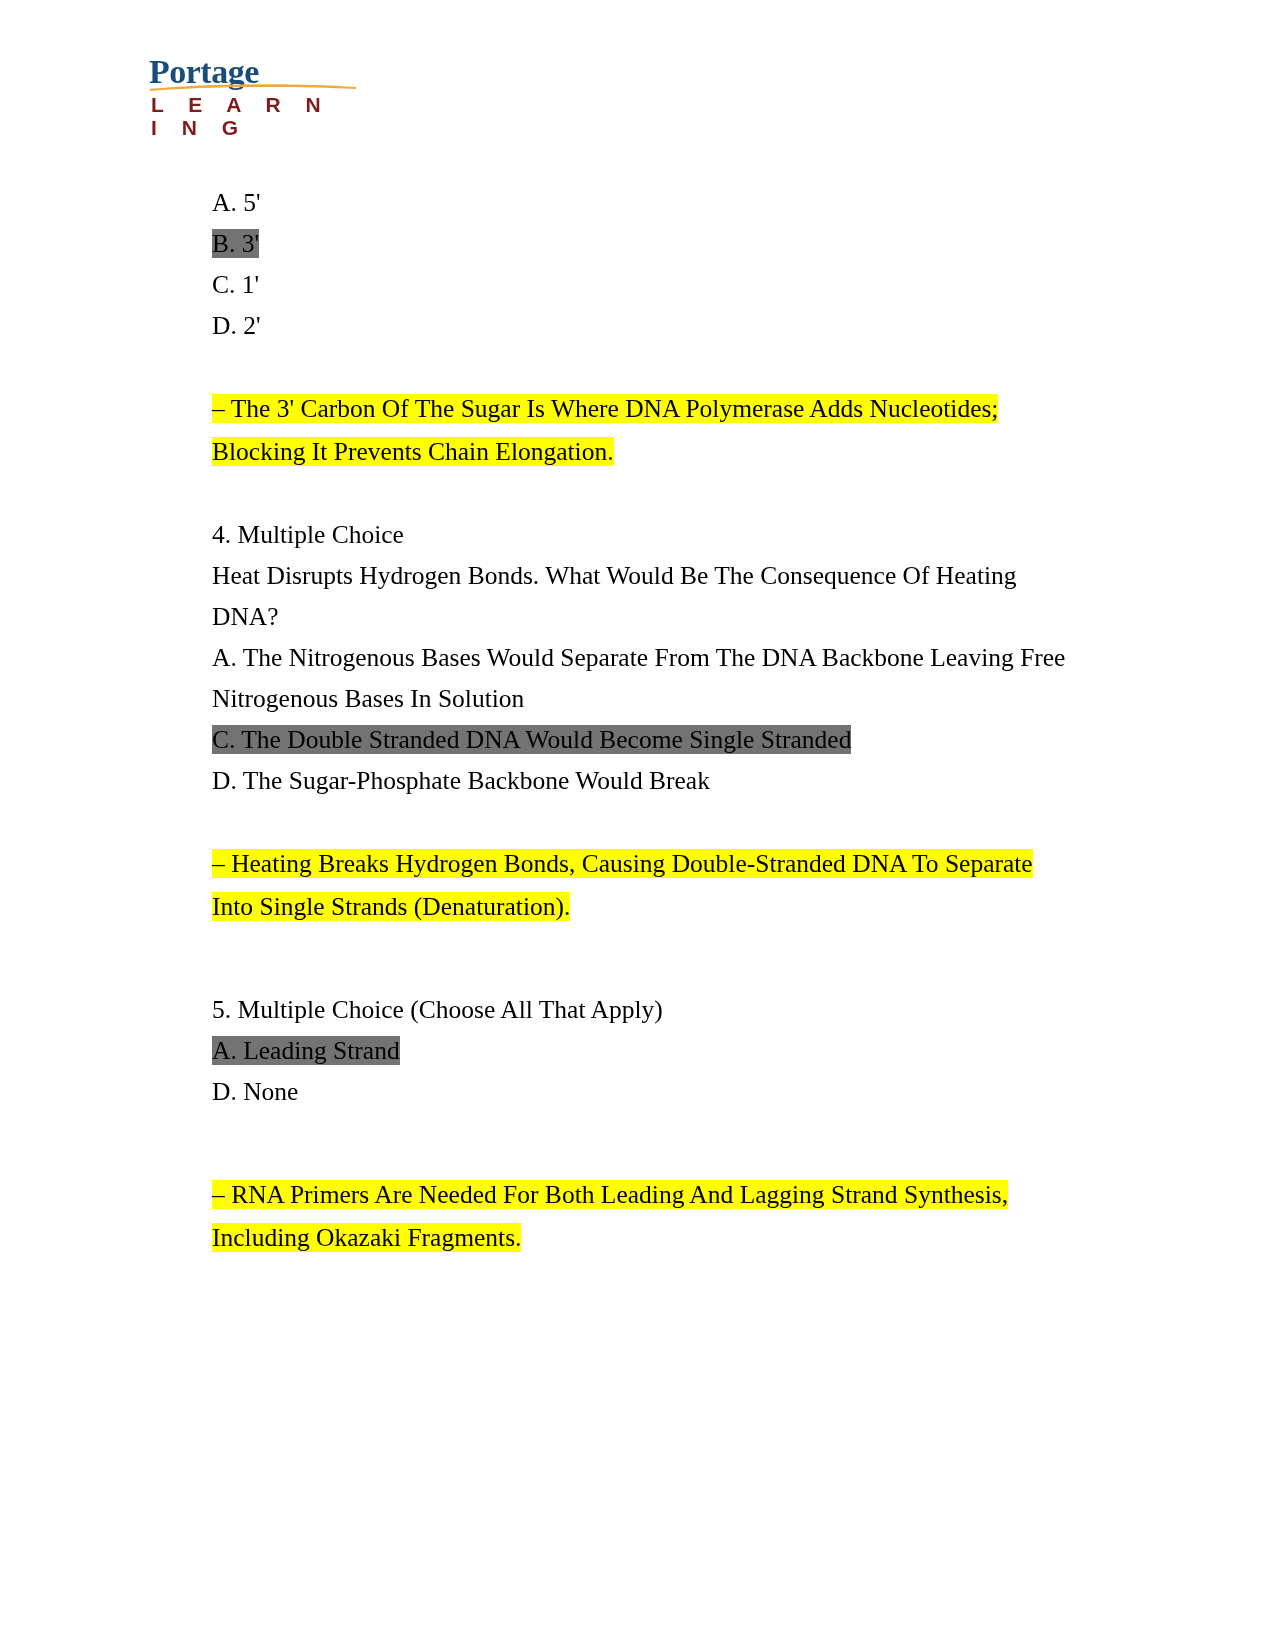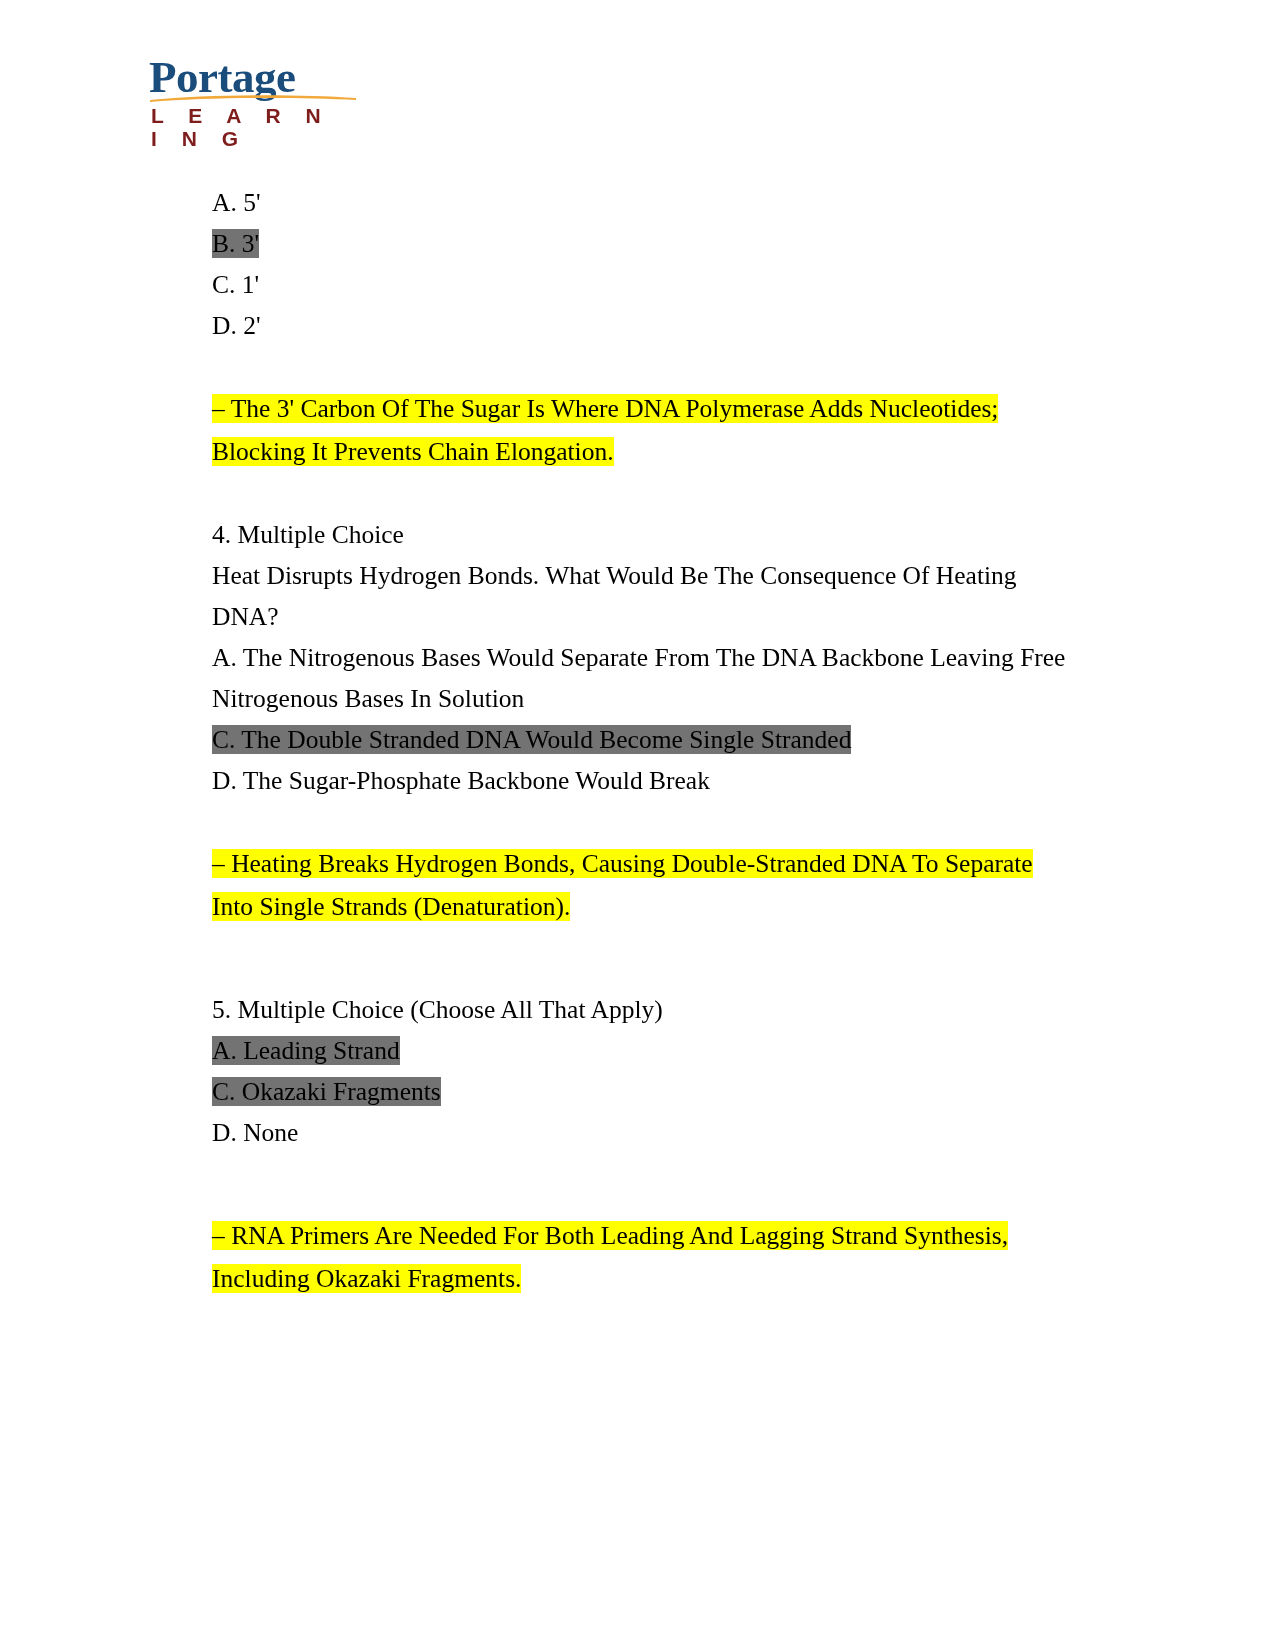--- a/index.html
+++ b/index.html
@@ -24,21 +24,21 @@
 
   
   .logo {
     position: absolute;
     left: 148px;
     top: 55px;
     width: 210px;
   }
   .logo-word {
     font-family: "Liberation Serif", "DejaVu Serif", serif;
-    font-size: 45px;
+    font-size: 34px;
     font-weight: bold;
     color: #1a4c7c;
     letter-spacing: -0.5px;
     line-height: 1.0;
     margin: 0 0 0 1px;
   }
   .logo-swoosh {
     position: relative;
     height: 9px;
     margin-top: -7px;
@@ -152,23 +152,20 @@
     <div class="spacer-md"></div>
     <div class="spacer-sm"></div>
 
     <div class="line para">
       <span>5. Multiple Choice (Choose All That Apply)</span>
     </div>
     <div class="line para">
       <span class="hl">A. Leading Strand</span>
     </div>
     <div class="line para">
-      <span class="hl">C. Okazaki Fragments</span>
-    </div>
-    <div class="line para">
       <span>D. None</span>
     </div>
 
     <div class="spacer-md"></div>
     <div class="spacer-sm"></div>
 
     <div class="block-hl wrap-narrow">
       <span>– RNA Primers Are Needed For Both Leading And Lagging Strand Synthesis, Including Okazaki Fragments.</span>
     </div>
 

